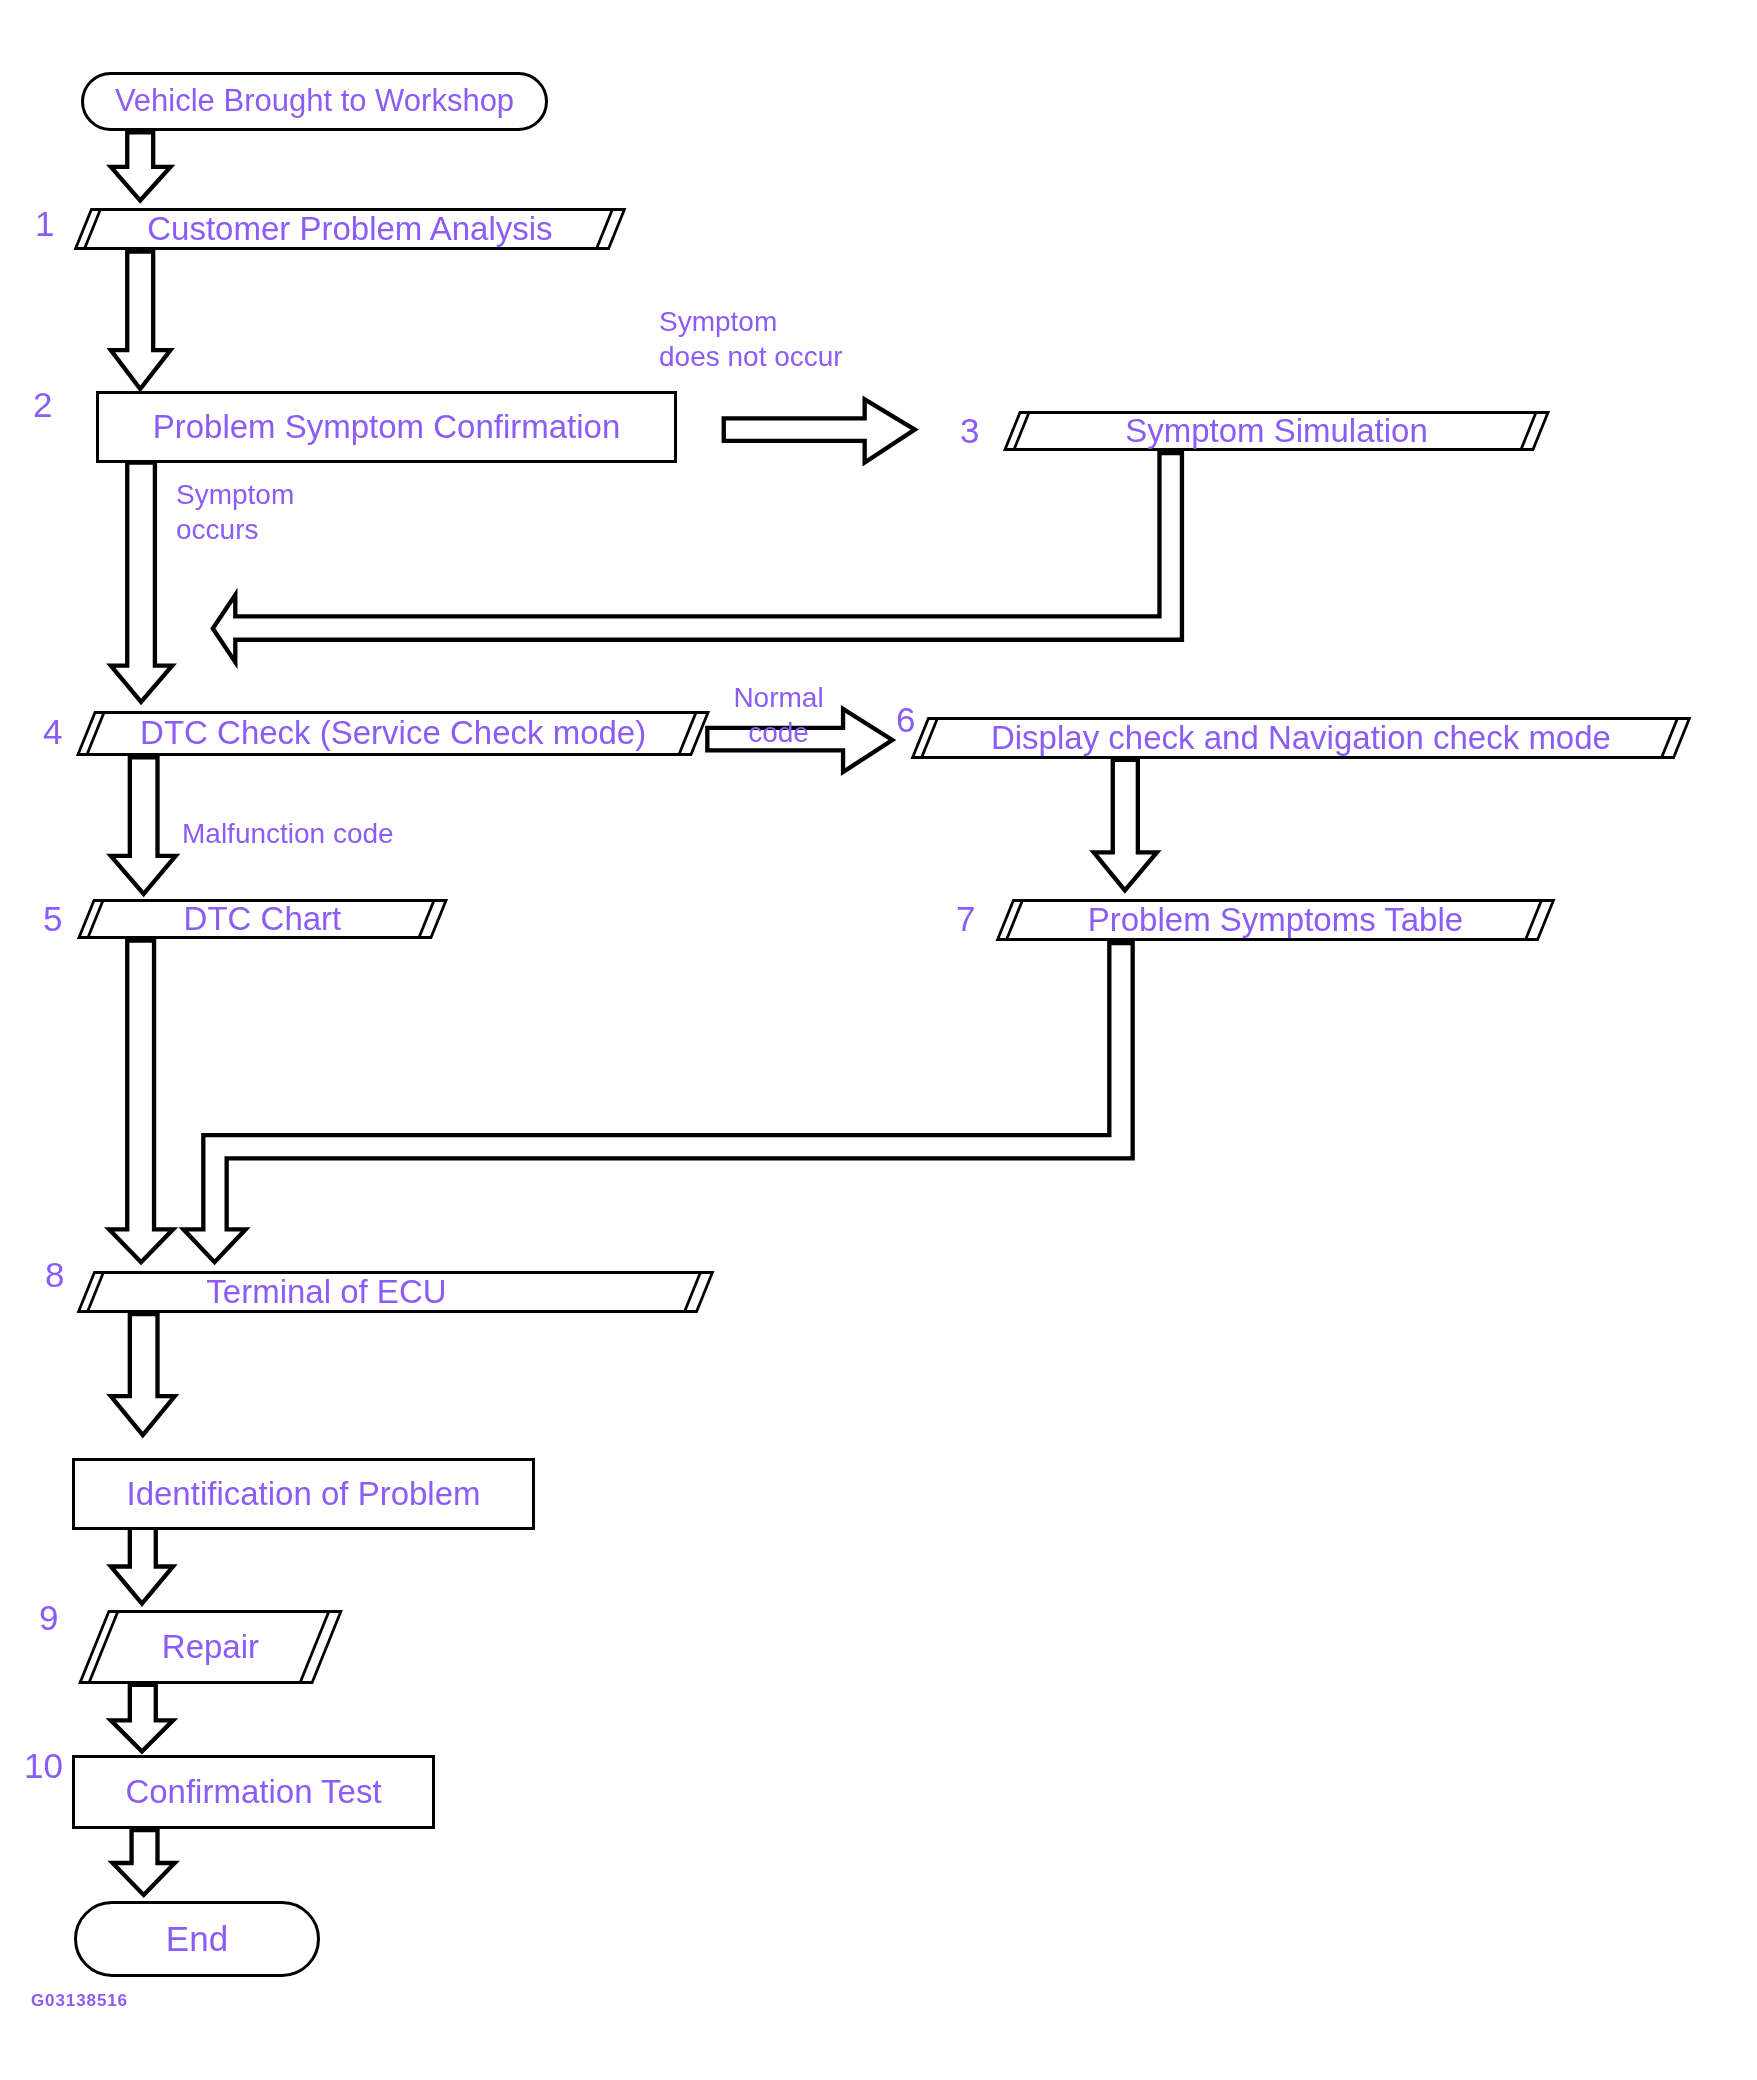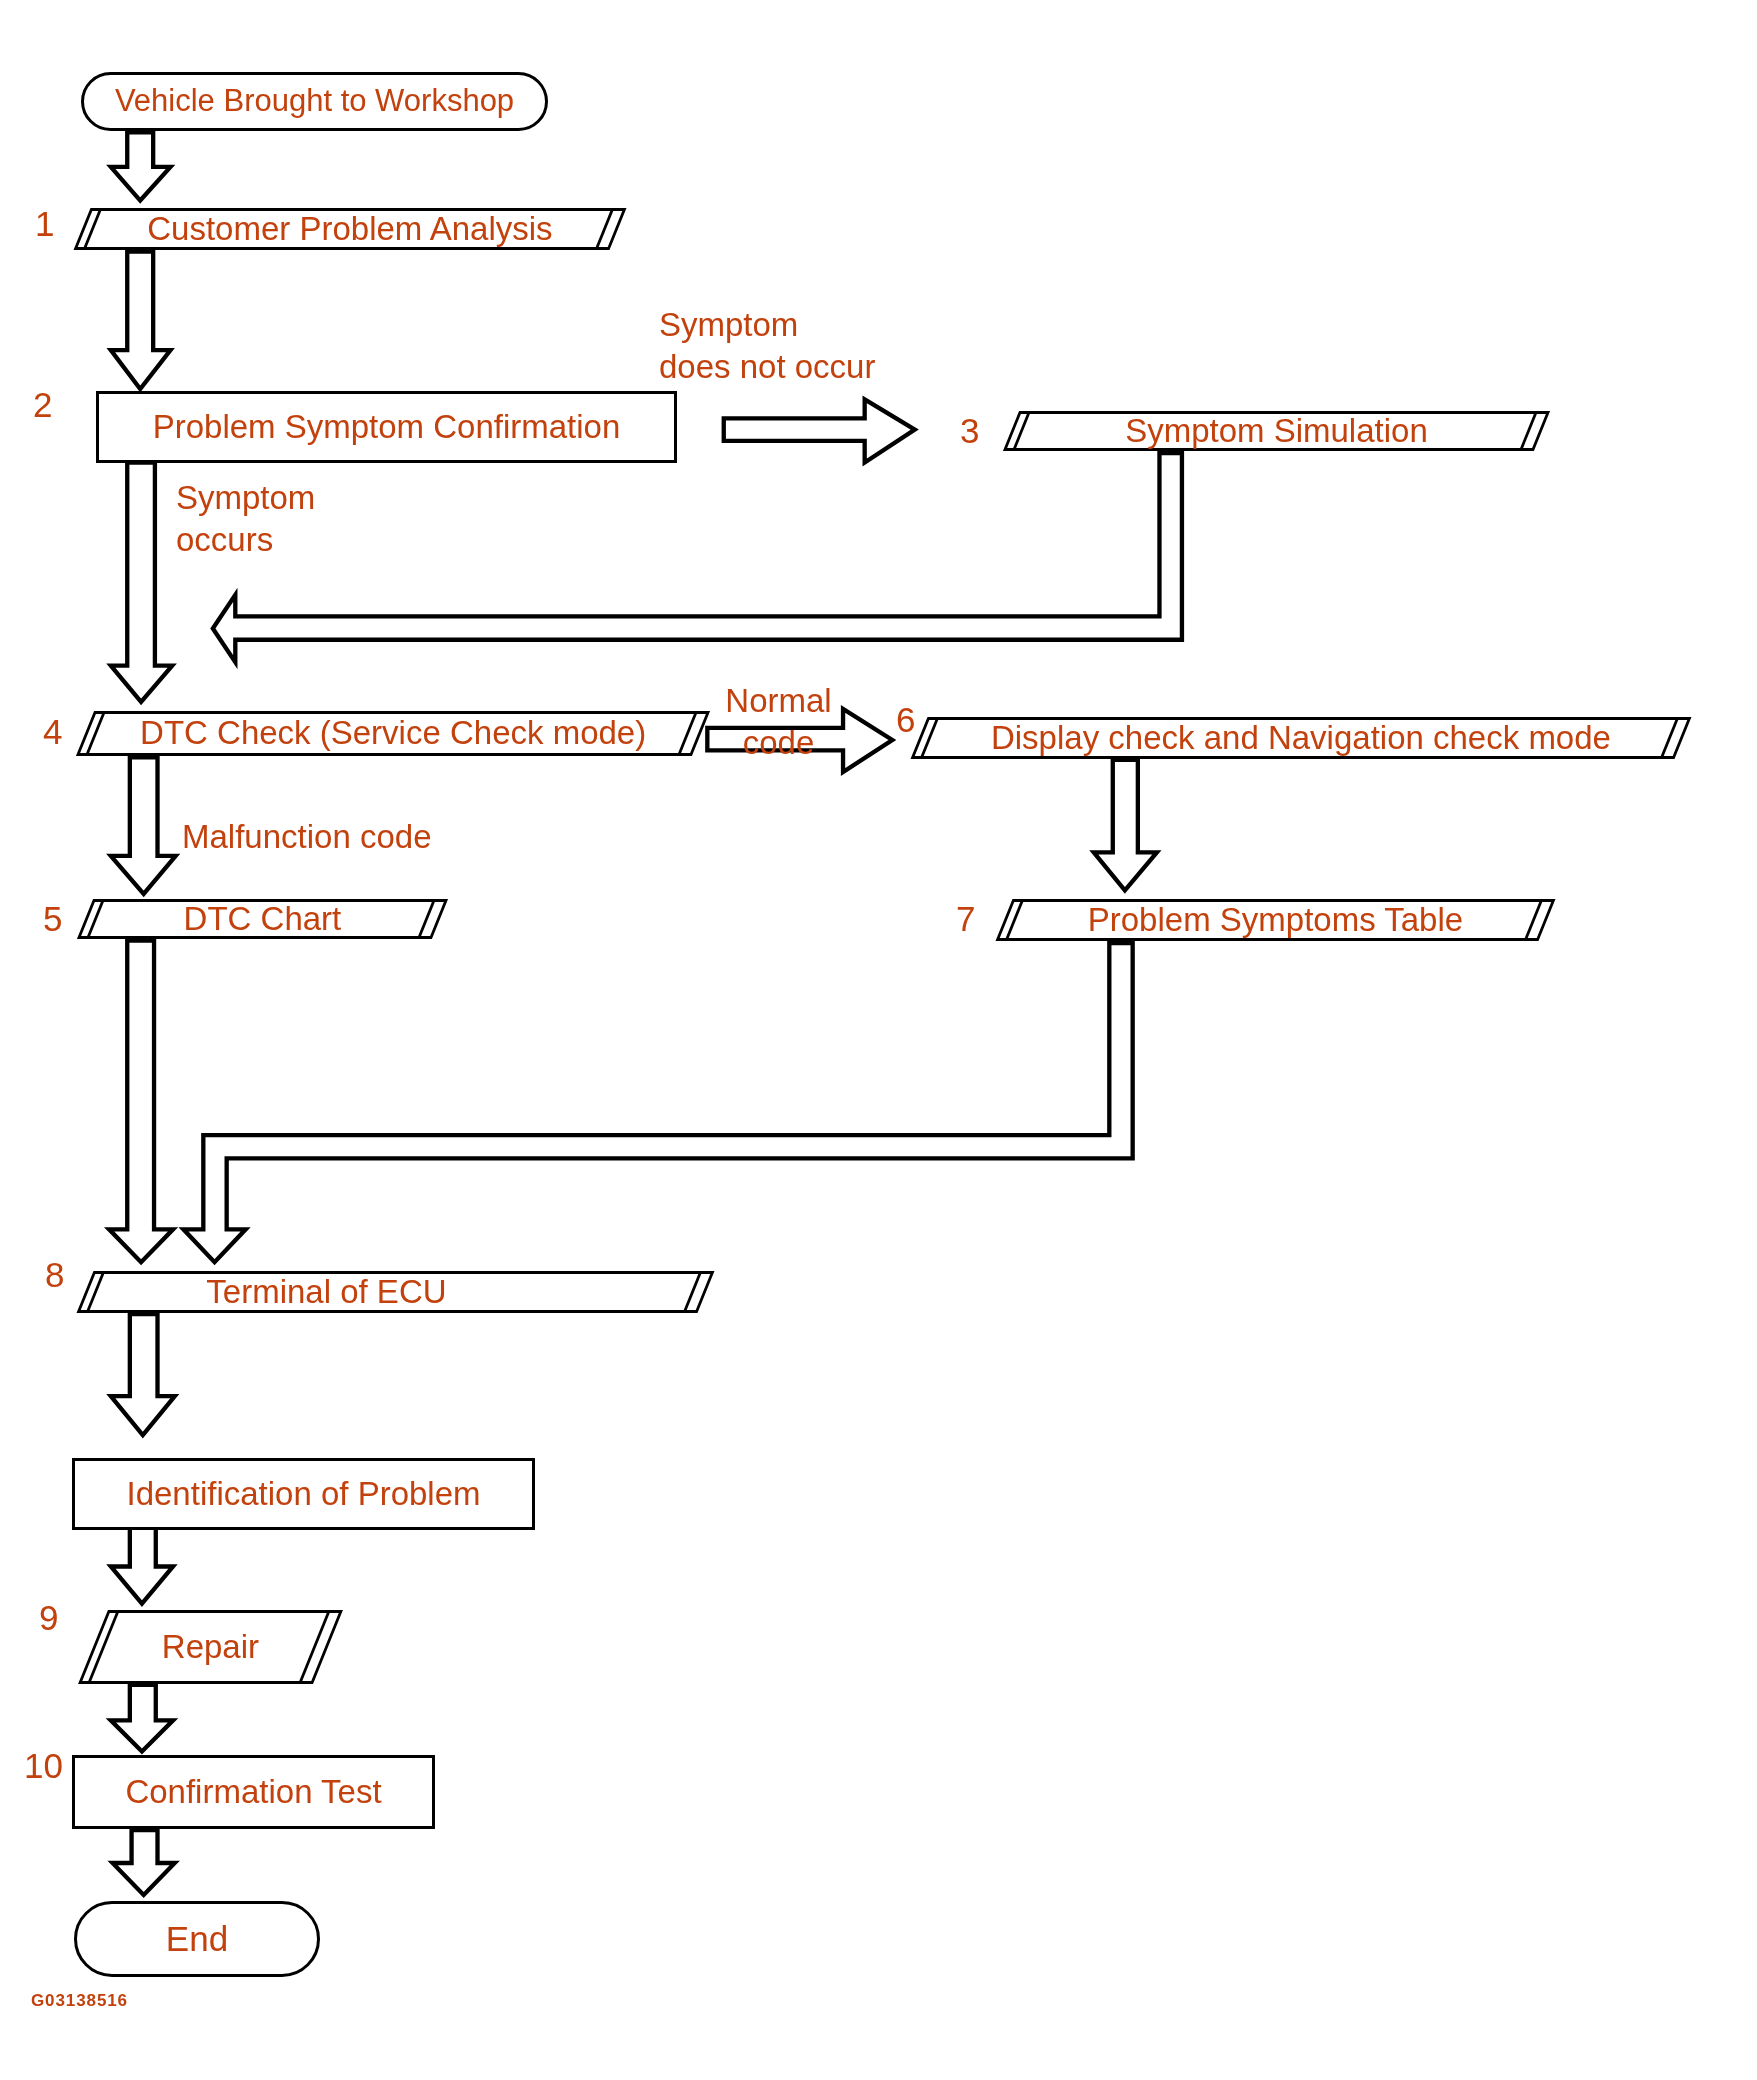--- a/index.html
+++ b/index.html
@@ -1,21 +1,21 @@
 <!DOCTYPE html>
 <html style="font-size:14px"><head>
 <meta charset="utf-8">
 <style>
   html,body{margin:0;padding:0;background:#ffffff;}
   #canvas{
     position:relative;
     width:1757px;height:2080px;
     background:#ffffff;
     font-family:"Liberation Sans", sans-serif;
-    color:#c2410c;
+    color:#8b5cf6;
     overflow:hidden;
   }
   #edges{position:absolute;left:0;top:0;z-index:0;}
   #edges path{fill:#ffffff;stroke:#000000;stroke-width:5;stroke-linejoin:miter;}
 
   .node{
     position:absolute;z-index:1;
     display:flex;align-items:center;justify-content:center;
     background:#ffffff;border:3.5px solid #000;
     box-sizing:border-box;
@@ -32,21 +32,21 @@
   }
   .edge-line.l{left:6px;}
   .edge-line.r{right:9.5px;}
 
   .num{
     position:absolute;z-index:2;
     font-size:35px;line-height:1;
   }
   .edge-label{
     position:absolute;z-index:2;
-    font-size:33px;line-height:1.26;
+    font-size:28px;line-height:1.26;
     white-space:pre-line;
   }
   .edge-label.center{text-align:center;}
   .fig-code{
     position:absolute;z-index:2;
     font-size:17px;font-weight:700;letter-spacing:0.9px;
   }
 </style>
 </head>
 <body>

